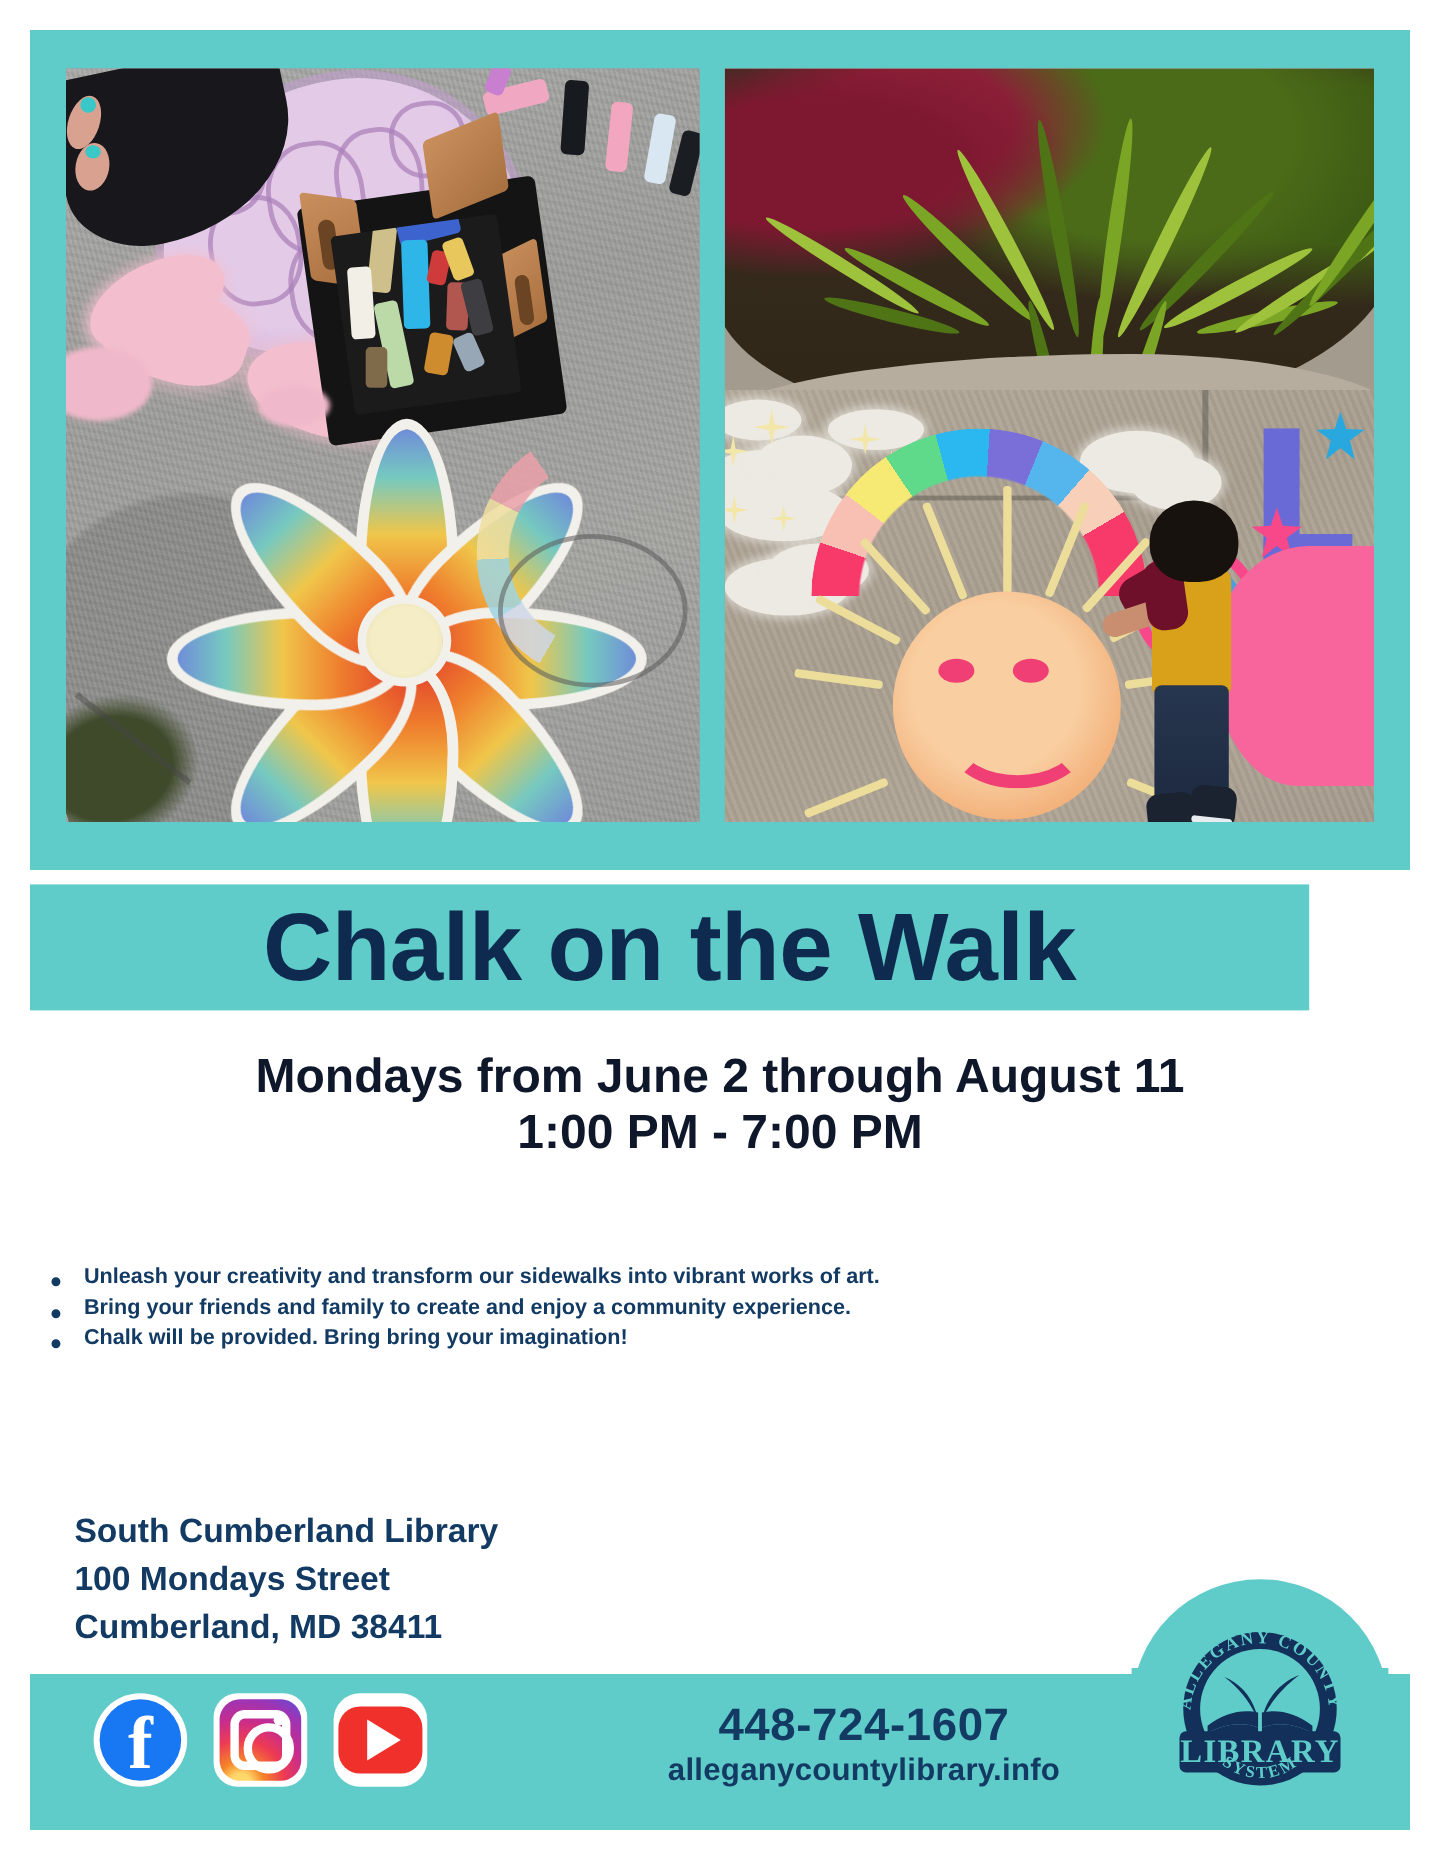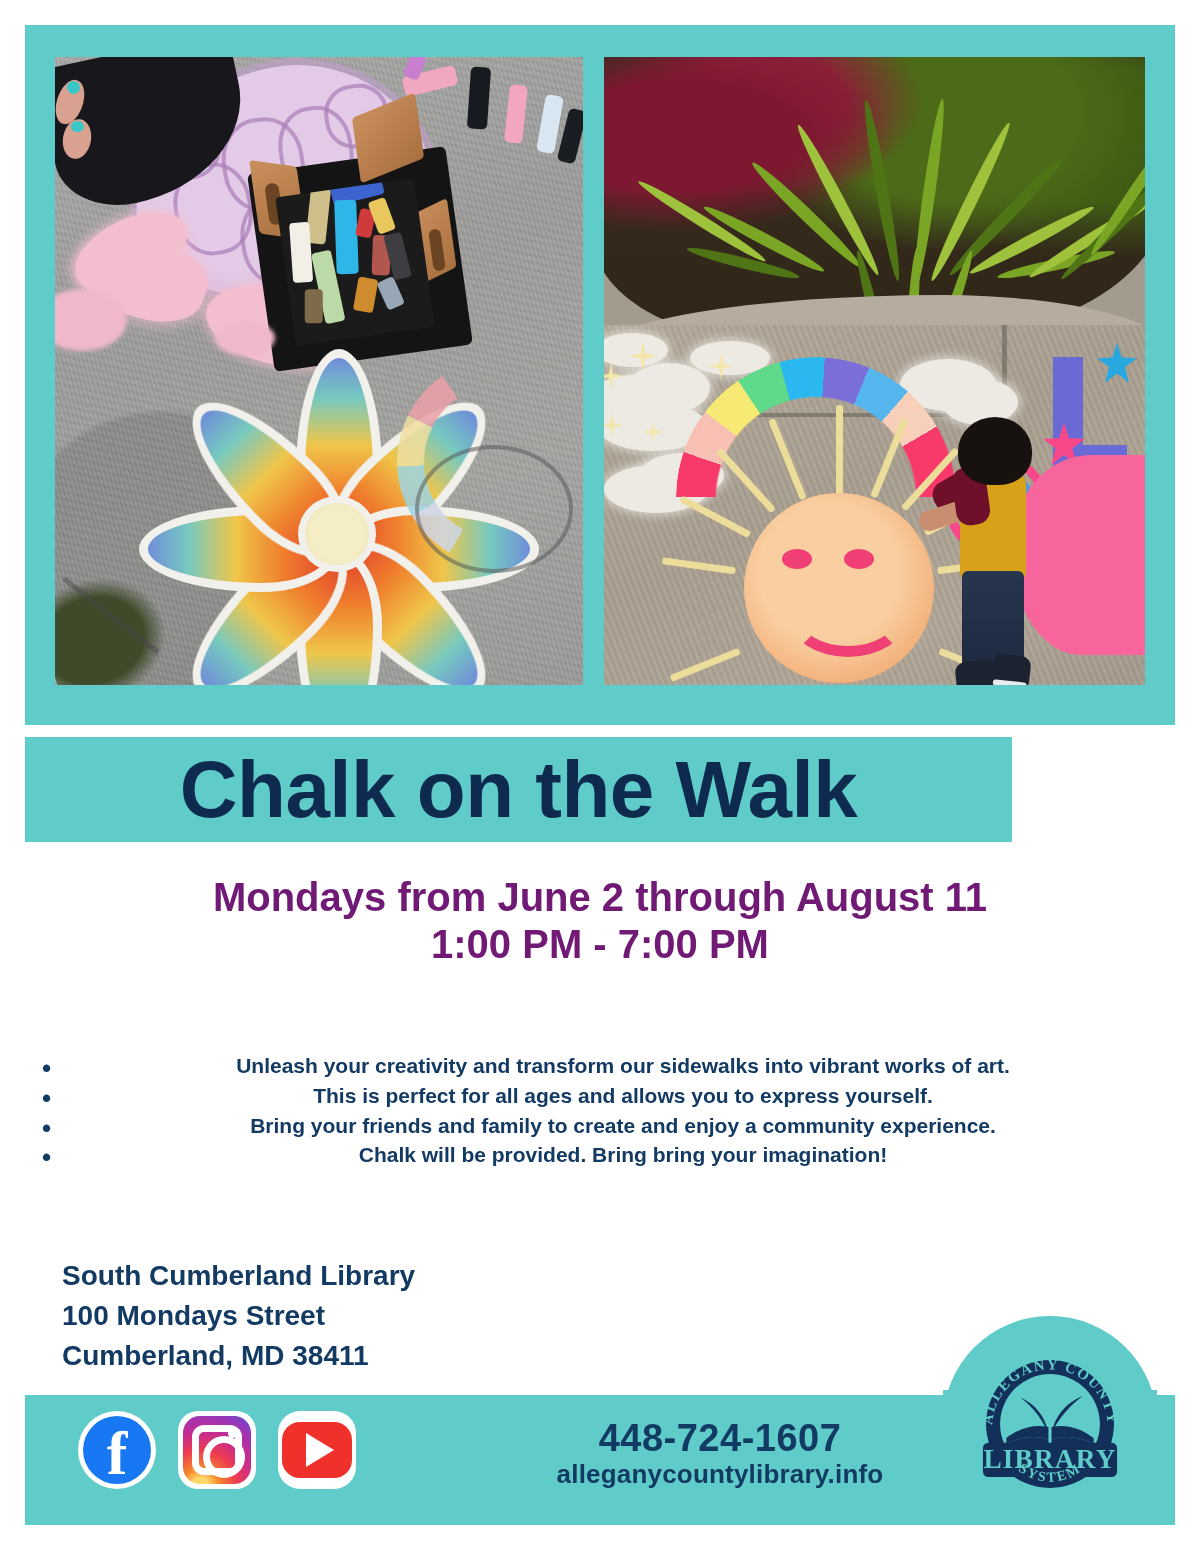--- a/index.html
+++ b/index.html
@@ -215,39 +215,39 @@
   .kid-pants{
     position:absolute;left:28px;top:162px;width:62px;height:102px;
     background:linear-gradient(#27364f,#1d2a40);border-radius:6px 6px 4px 4px;
   }
   .kid-shoe{position:absolute;background:#1b2230;border-radius:10px;}
   .kid-shoe .sole{position:absolute;left:2px;bottom:2px;right:2px;height:6px;background:#e9ecef;border-radius:6px;}
   .joint-h{position:absolute;background:rgba(90,85,78,.5);}
 
   
   .title-band{
-    position:absolute;left:25px;top:737px;width:987px;height:105px;
+    position:absolute;left:25px;top:737px;width:1066px;height:105px;
     background:#5FCCC9;display:flex;align-items:center;justify-content:center;
   }
   .title{
     font-size:80px;font-weight:bold;color:#0E2A4F;letter-spacing:-.5px;line-height:1;
     white-space:nowrap;
   }
 
   
   .subtitle{
     position:absolute;left:0;right:0;top:874px;text-align:center;
-    color:#701a75;font-weight:bold;font-size:40px;line-height:1.18;
+    color:#0f172a;font-weight:bold;font-size:40px;line-height:1.18;
   }
 
   
   .bullets{
     position:absolute;left:36px;top:1051px;width:1140px;
-    color:#123A63;font-weight:bold;font-size:21px;line-height:1.42;
-    list-style:none;margin:0;padding:0;text-align:center;
+    color:#123A63;font-weight:bold;font-size:18px;line-height:1.42;
+    list-style:none;margin:0;padding:0;
   }
   .bullets li{position:relative;padding-left:34px;}
   .bullets li::before{
     content:"•";position:absolute;left:6px;top:-1px;font-size:26px;
   }
 
   
   .address{
     position:absolute;left:62px;top:1256px;
     color:#123A63;font-weight:bold;font-size:28px;line-height:1.42;
@@ -487,21 +487,20 @@
     <div class="title">Chalk on the Walk</div>
   </div>
 
   <div class="subtitle">
     <div>Mondays from June 2 through August 11</div>
     <div>1:00 PM - 7:00 PM</div>
   </div>
 
   <ul class="bullets">
     <li>Unleash your creativity and transform our sidewalks into vibrant works of art.</li>
-    <li>This is perfect for all ages and allows you to express yourself.</li>
     <li>Bring your friends and family to create and enjoy a community experience.</li>
     <li>Chalk will be provided. Bring bring your imagination!</li>
   </ul>
 
   <div class="address">
     <div>South Cumberland Library</div>
     <div>100 Mondays Street</div>
     <div>Cumberland, MD 38411</div>
   </div>
 

